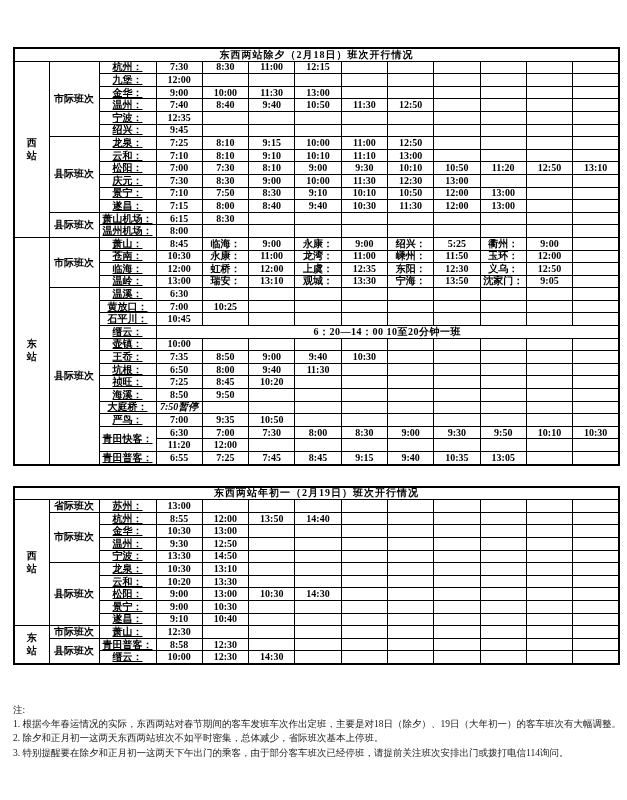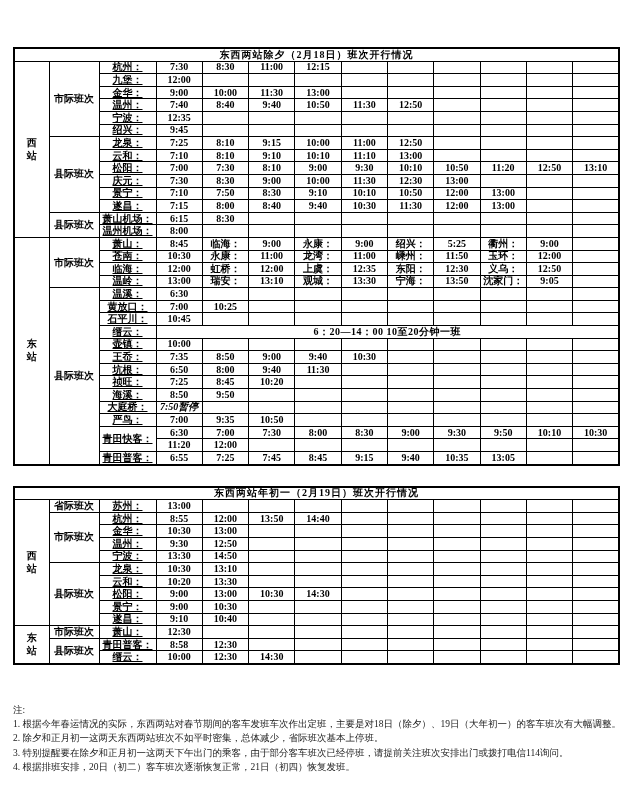--- a/index.html
+++ b/index.html
@@ -685,16 +685,15 @@
           </tr>
         </tbody>
       </table>
     </div>
   <div class="notes">
     <div class="nh">注:</div>
     <div id="notes-list">
         <div class="ni">1. 根据今年春运情况的实际，东西两站对春节期间的客车发班车次作出定班，主要是对18日（除夕）、19日（大年初一）的客车班次有大幅调整。</div>
         <div class="ni">2. 除夕和正月初一这两天东西两站班次不如平时密集，总体减少，省际班次基本上停班。</div>
         <div class="ni">3. 特别提醒要在除夕和正月初一这两天下午出门的乘客，由于部分客车班次已经停班，请提前关注班次安排出门或拨打电信114询问。</div>
-        <div class="ni">4. 根据排班安排，20日（初二）客车班次逐渐恢复正常，21日（初四）恢复发班。</div>
       </div>
   </div>
 </div>
 
 </body></html>

